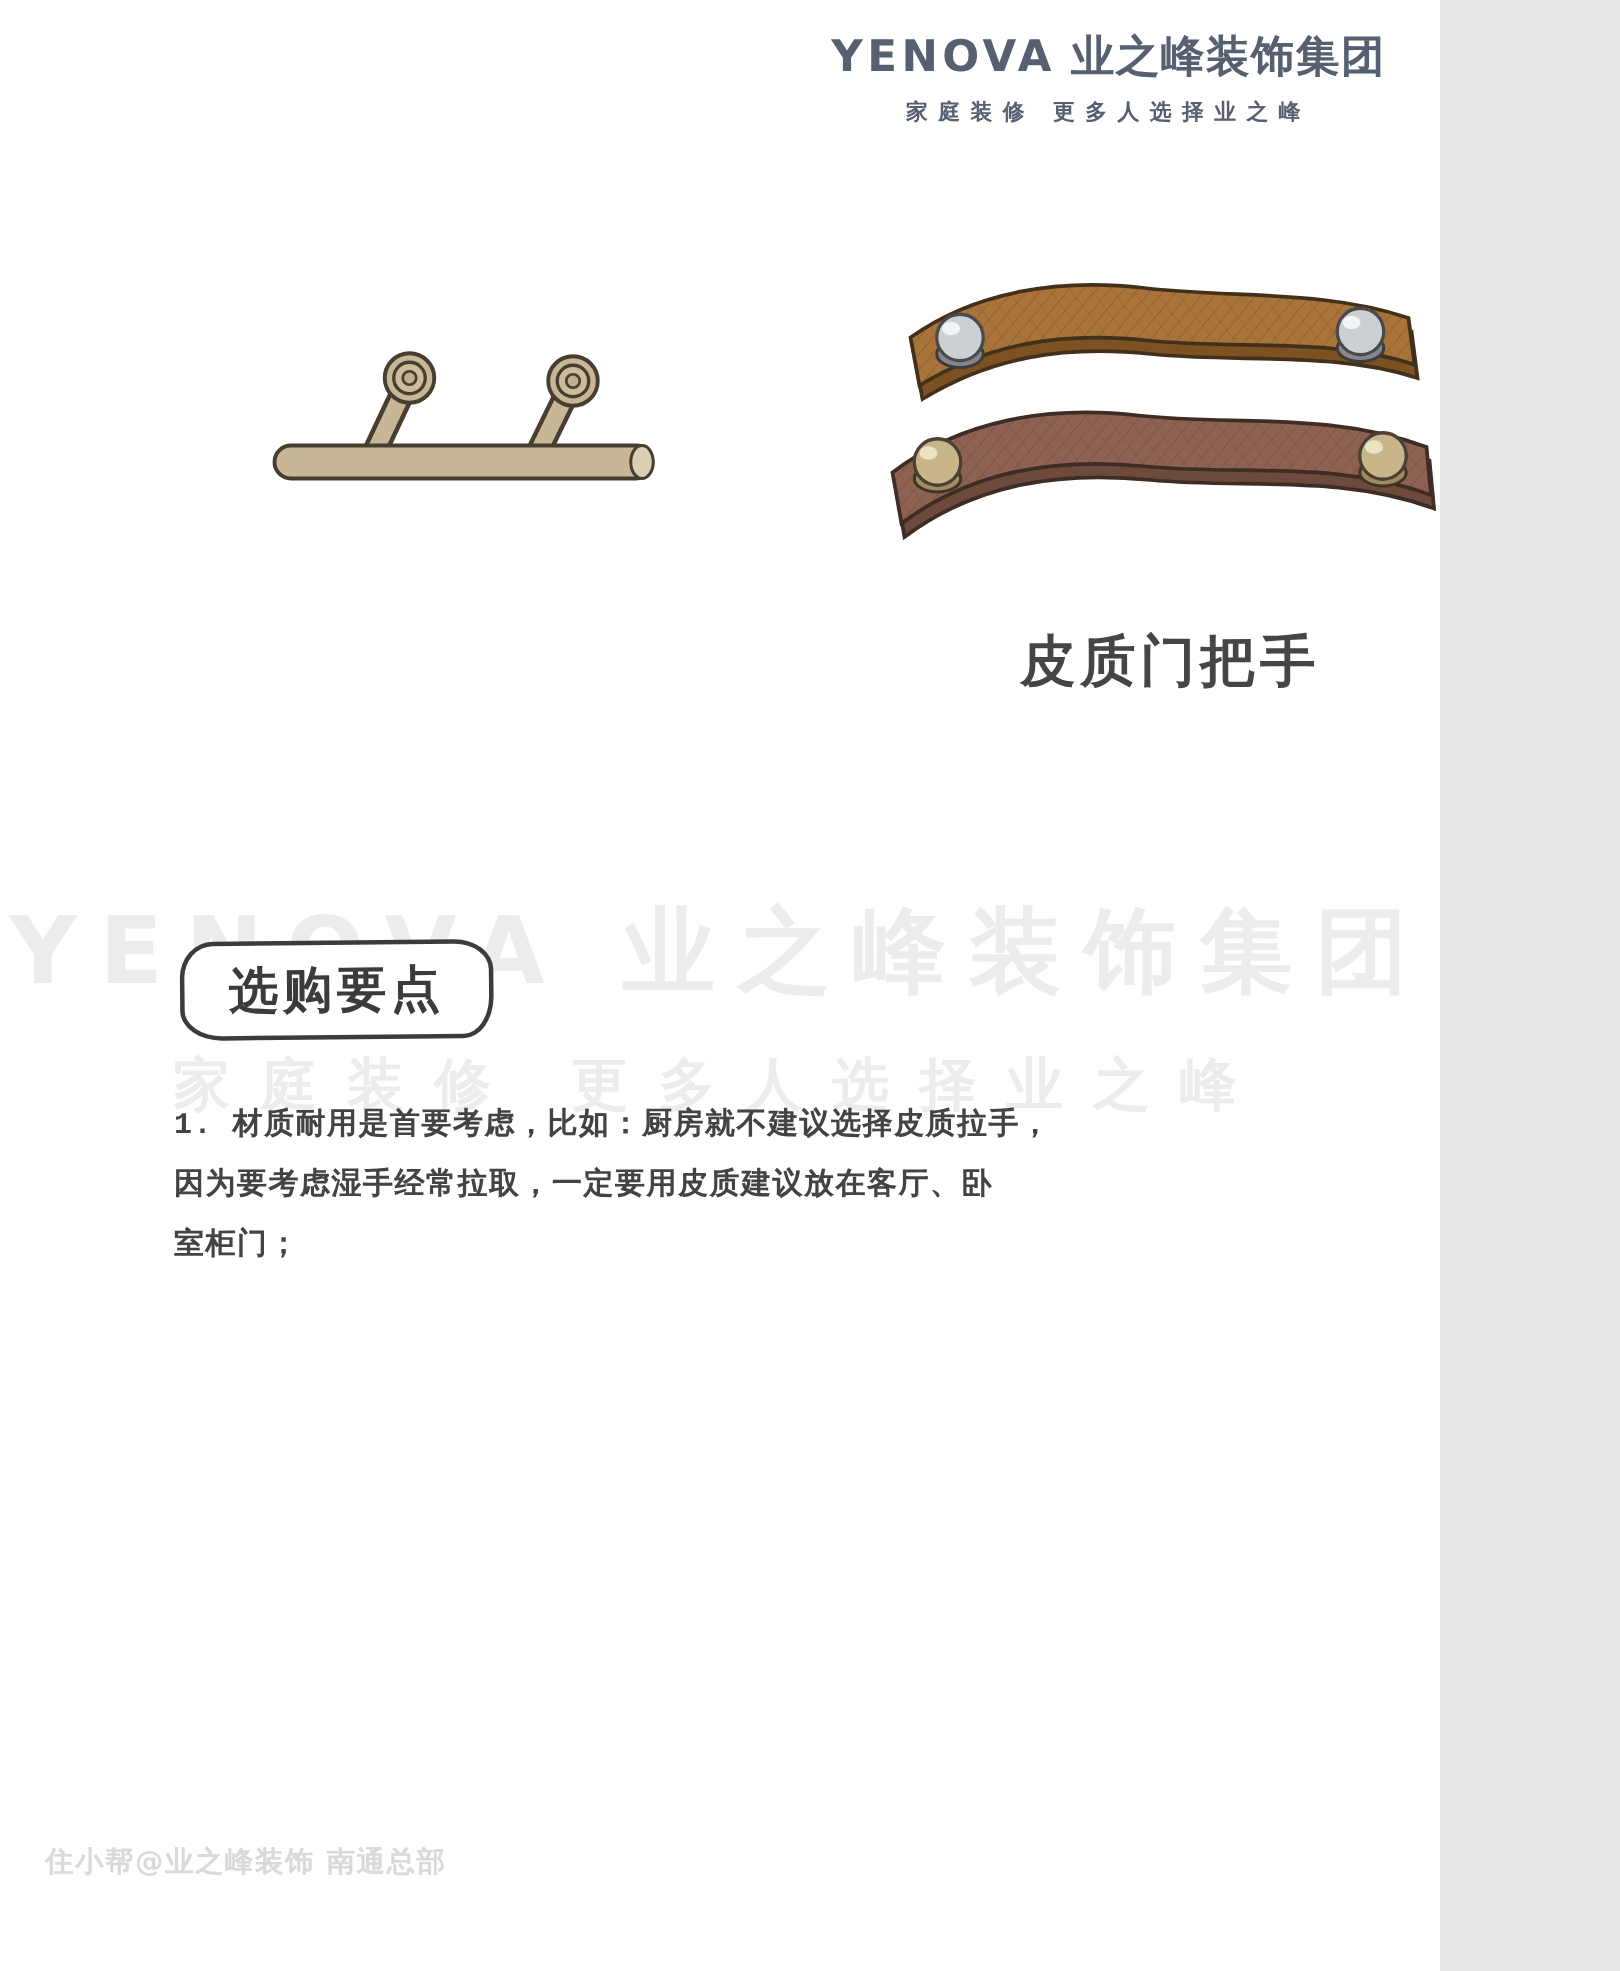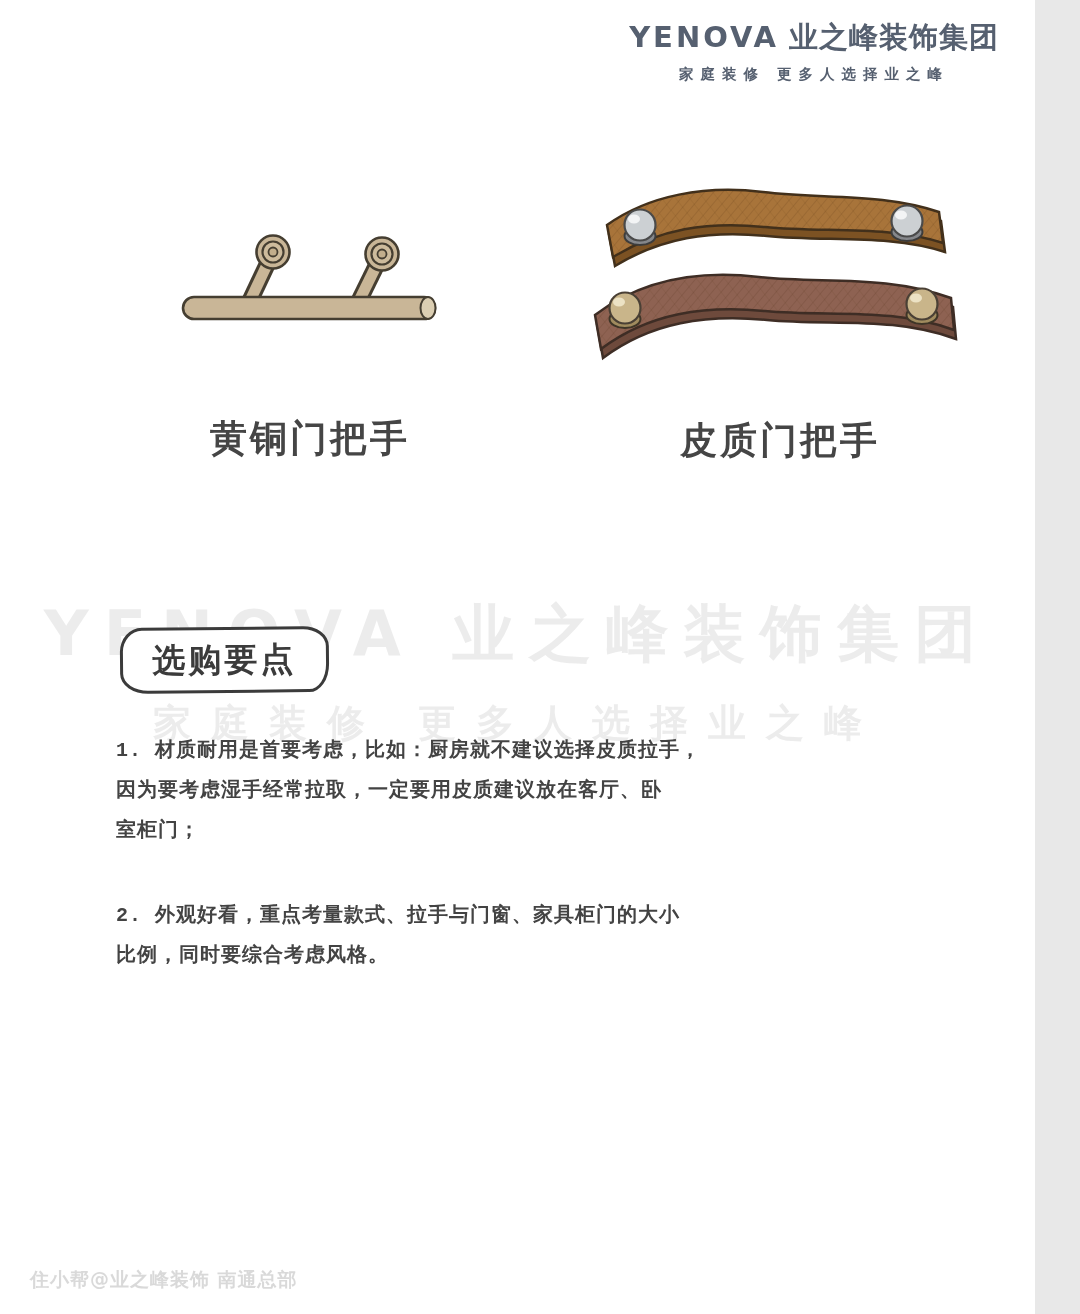--- a/index.html
+++ b/index.html
@@ -1,18 +1,18 @@
 <!DOCTYPE html>
 <html><head>
 <meta charset="utf-8">
 <style>
   html, body { margin: 0; padding: 0; background: #e8e8e8; }
   .page {
     position: relative;
-    width: 1035px;
+    width: 960px;
     height: 1314px;
     background: #ffffff;
     overflow: hidden;
     font-family: "DejaVu Sans", "Liberation Sans", sans-serif;
   }
 
   
   .logo {
     position: absolute;
     top: 18px;
@@ -116,21 +116,21 @@
     letter-spacing: 1px;
     white-space: pre-line;
     font-family: Liberation Mono, monospace;
   }
   .points p + p { margin-top: 45px; }
 
   
   .footer-wm {
     position: absolute;
     left: 30px;
-    top: 1267px;
+    top: 1228px;
     font-size: 19px;
     font-weight: bold;
     color: rgba(185,185,185,0.55);
     letter-spacing: 1px;
     z-index: 1;
   }
 </style>
 </head>
 <body>
 
@@ -206,35 +206,32 @@
         <ellipse cx="42" cy="122" rx="6" ry="4.5" fill="#ece2c4"></ellipse>
       </g>
       <g>
         <ellipse cx="345" cy="135" rx="15.5" ry="9" fill="#a08b5e" stroke="#3e3527" stroke-width="2"></ellipse>
         <circle cx="345" cy="124" r="15.5" fill="#c9b58a" stroke="#4a4035" stroke-width="2.2"></circle>
         <ellipse cx="339" cy="118" rx="6" ry="4.5" fill="#ece2c4"></ellipse>
       </g>
     </g>
   </svg>
 
-  <div class="caption caption-brass">黄铜门把手</div>
   <div class="caption caption-leather">皮质门把手</div>
 
   <div class="watermark">
     <div class="wm-line1">YENOVA 业之峰装饰集团</div>
     <div class="wm-line2">家庭装修  更多人选择业之峰</div>
   </div>
 
   <div class="badge">
     <span class="badge-label">选购要点</span>
   </div>
 
   <div class="points">
     <p>1. 材质耐用是首要考虑，比如：厨房就不建议选择皮质拉手，
 因为要考虑湿手经常拉取，一定要用皮质建议放在客厅、卧
 室柜门；</p>
-    <p>2. 外观好看，重点考量款式、拉手与门窗、家具柜门的大小
-比例，同时要综合考虑风格。</p>
   </div>
 
   <div class="footer-wm">住小帮@业之峰装饰 南通总部</div>
 
 </div>
 
 </body></html>

